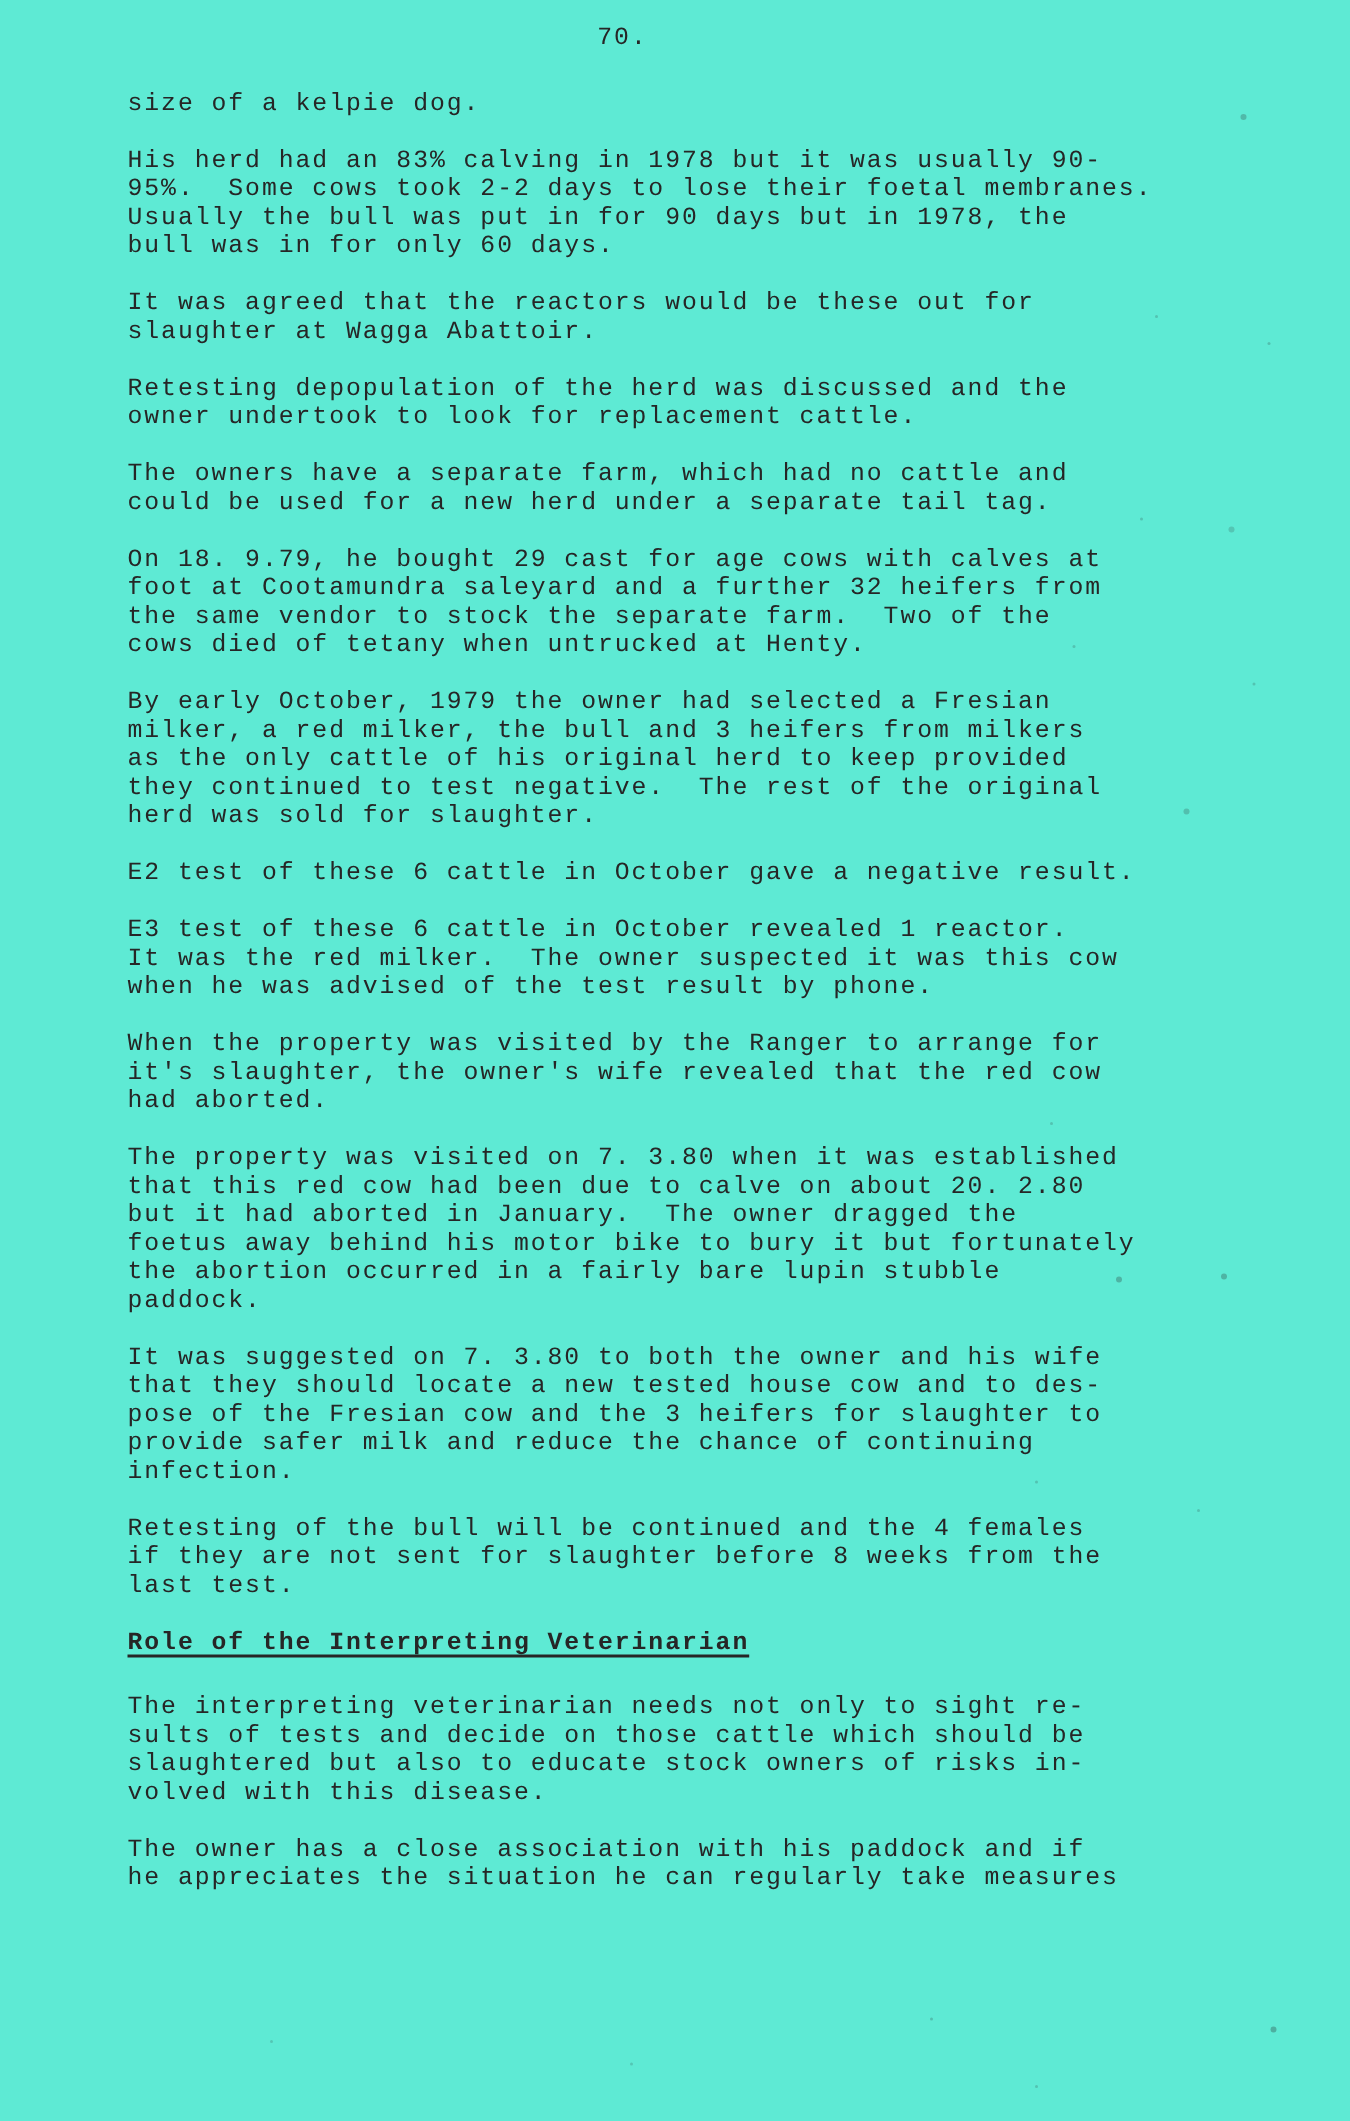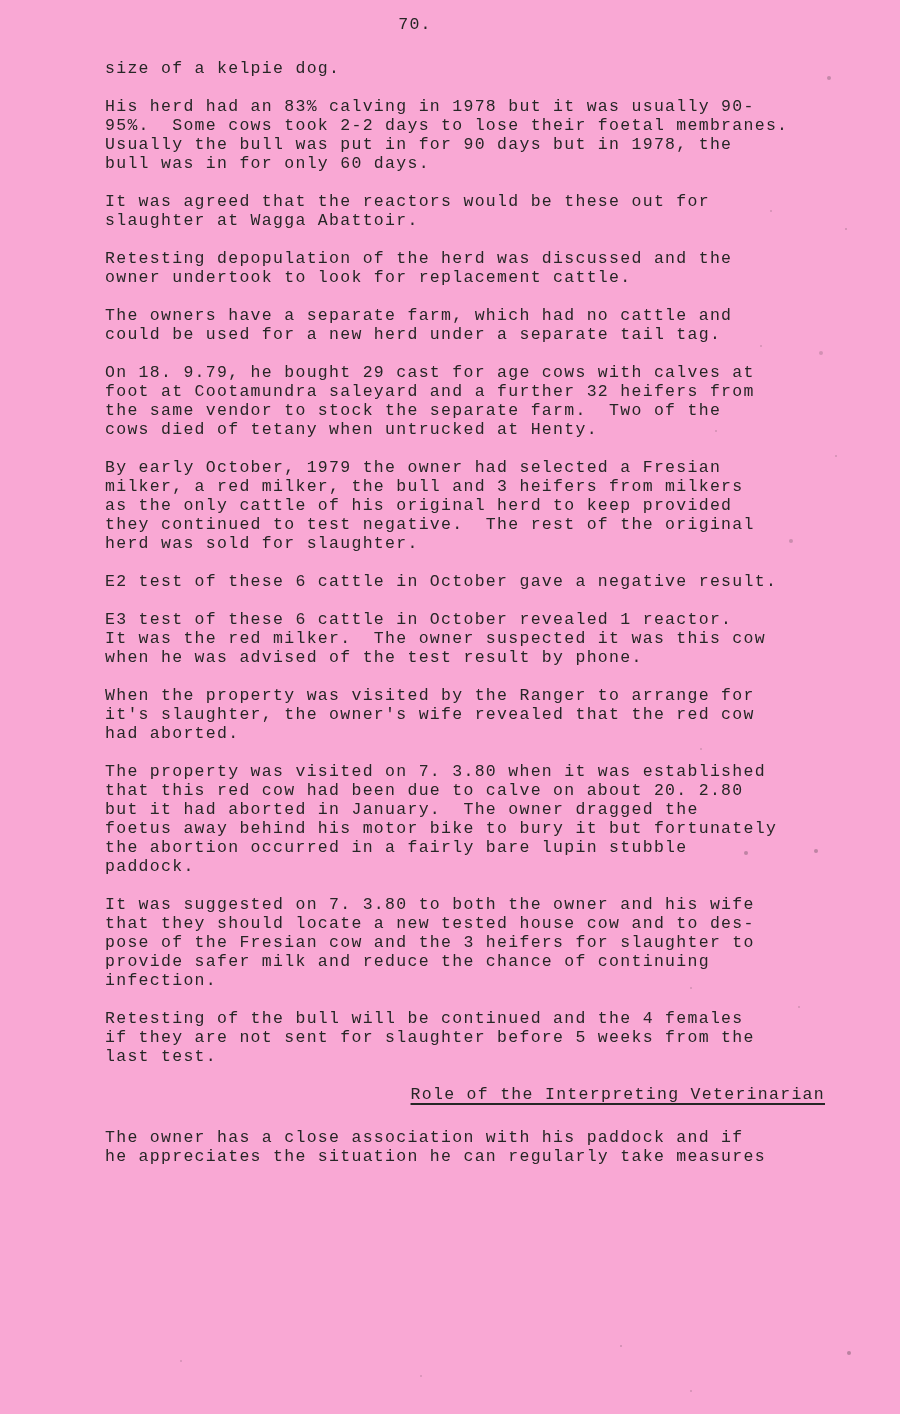--- a/index.html
+++ b/index.html
@@ -4,52 +4,50 @@
 <style>
   html, body {
     margin: 0;
     padding: 0;
     background: #ffffff;
   }
   .sheet {
     position: relative;
     width: 900px;
     height: 1414px;
-    background: #f9a8d4;
+    background: #5eead4;
     color: #262626;
     font-family: "Liberation Mono", "DejaVu Sans Mono", monospace;
     font-size: 16.5px;
     line-height: 19px;
     letter-spacing: 1.3px;
     overflow: hidden;
   }
   .page-number {
     position: absolute;
     top: 15px;
     left: 0;
     width: 830px;
     text-align: center;
   }
   .doc-body {
     position: absolute;
     top: 59px;
     left: 85px;
     width: 720px;
-    margin-left: 20px;
   }
   .para {
     white-space: pre-wrap;
     margin: 0 0 19px 0;
   }
   .heading {
     font-size: inherit;
-    font-weight: normal;
+    font-weight: bold;
     margin: 0 0 24px 0;
     line-height: 19px;
-    text-align: right;
   }
   .heading .underlined {
     text-decoration: underline;
     text-underline-offset: 4px;
     text-decoration-thickness: 1.5px;
     white-space: pre-wrap;
   }
   
   .scan-noise {
     position: absolute;
@@ -119,19 +117,23 @@
 but it had aborted in January.  The owner dragged the
 foetus away behind his motor bike to bury it but fortunately
 the abortion occurred in a fairly bare lupin stubble
 paddock.</p>
     <p class="para">It was suggested on 7. 3.80 to both the owner and his wife
 that they should locate a new tested house cow and to des-
 pose of the Fresian cow and the 3 heifers for slaughter to
 provide safer milk and reduce the chance of continuing
 infection.</p>
     <p class="para">Retesting of the bull will be continued and the 4 females
-if they are not sent for slaughter before 5 weeks from the
+if they are not sent for slaughter before 8 weeks from the
 last test.</p>
     <h2 class="heading"><span class="underlined">Role of the Interpreting Veterinarian</span></h2>
+    <p class="para">The interpreting veterinarian needs not only to sight re-
+sults of tests and decide on those cattle which should be
+slaughtered but also to educate stock owners of risks in-
+volved with this disease.</p>
     <p class="para">The owner has a close association with his paddock and if
 he appreciates the situation he can regularly take measures</p>
   </div>
 </main>
 
 </body></html>

